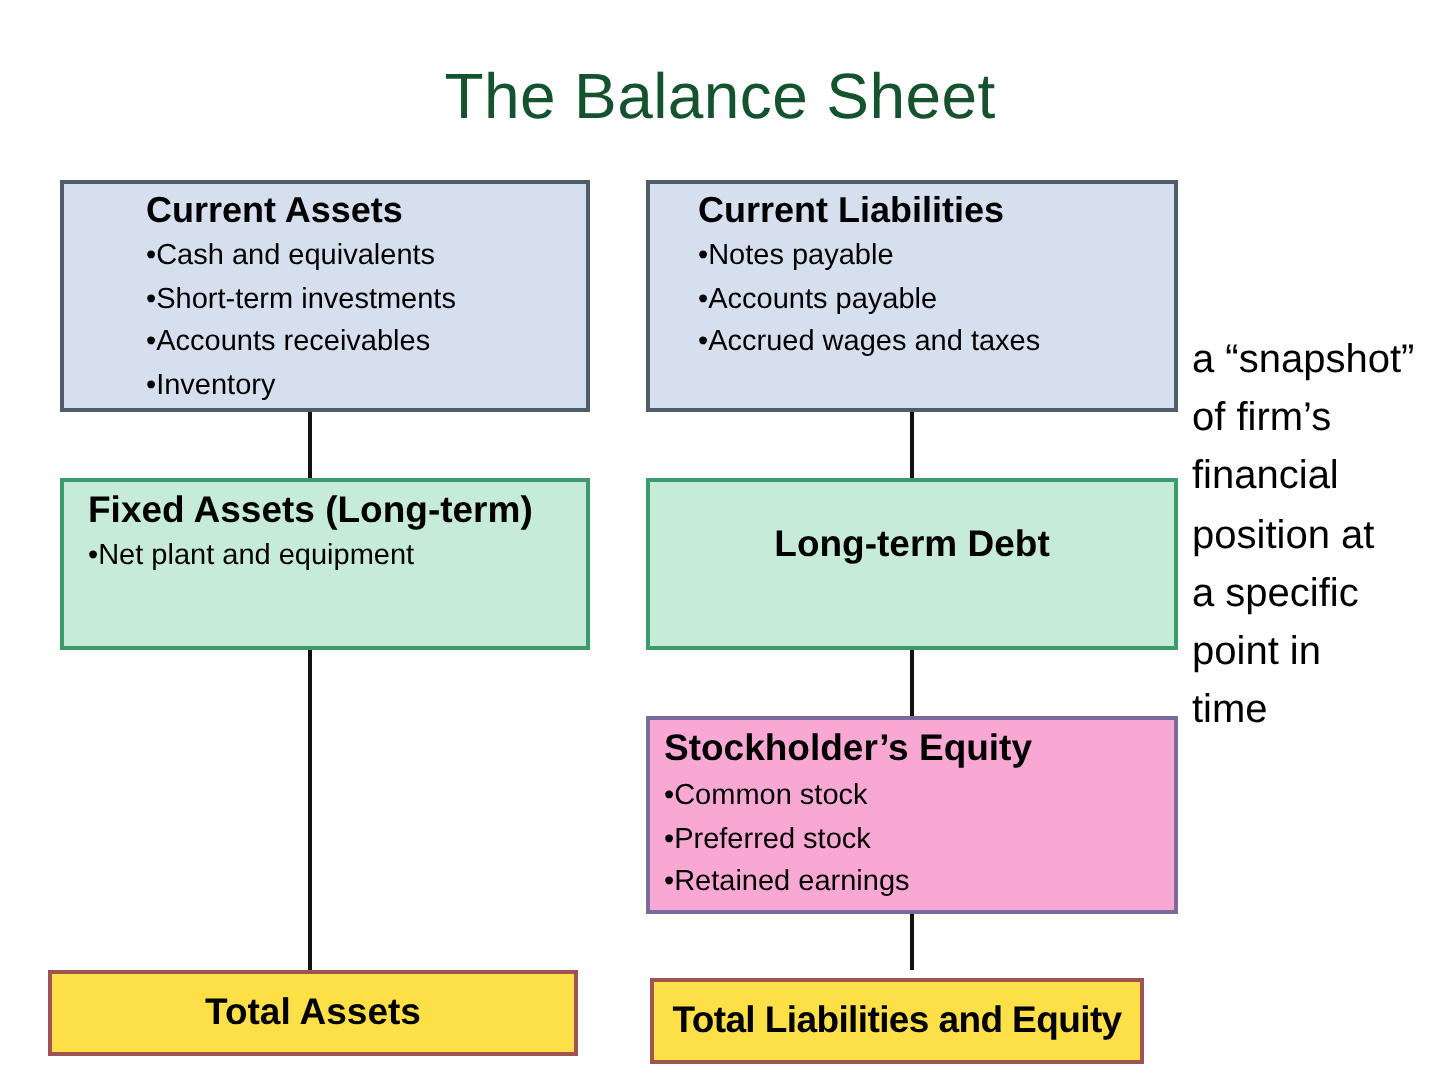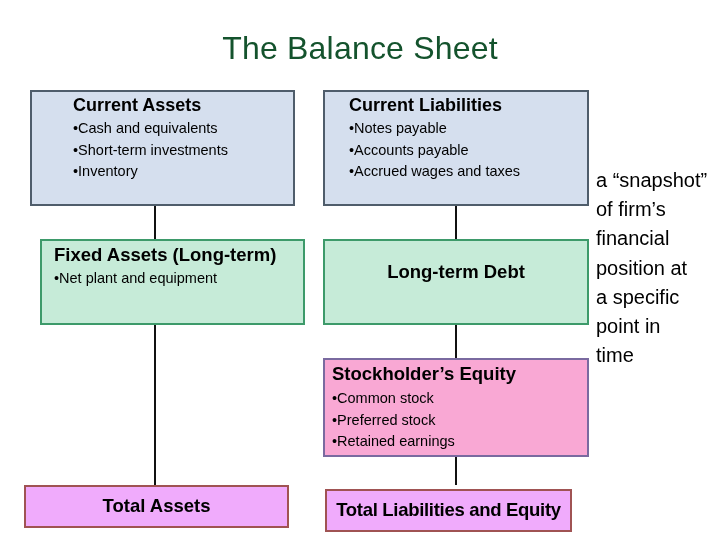--- a/index.html
+++ b/index.html
@@ -4,21 +4,21 @@
 <style>
   html, body { margin: 0; padding: 0; background: #ffffff; }
   body { width: 720px; height: 540px; position: relative; overflow: hidden;
          font-family: "Liberation Sans", "DejaVu Sans", sans-serif; color: #000; }
   .title { position: absolute; left: 0; top: 30px; width: 720px; text-align: center;
            font-size: 32px; color: #14532d; letter-spacing: 0.2px; }
   .box { position: absolute; box-sizing: border-box; }
   .blue { background: #d5dfee; border: 2px solid #4f5d6b; }
   .green { background: #c6ebd8; border: 2px solid #3d9a6a; }
   .purple { background: #f9a8d4; border: 2px solid #7a6aa0; }
-  .red { background: #f0abfc; border: 2px solid #a05353; }
+  .red { background: #fde047; border: 2px solid #a05353; }
   .box-head { font-weight: bold; font-size: 18px; line-height: 22px; }
   .box-list { list-style: none; margin: 0; padding: 0; font-size: 14.5px; line-height: 21.5px; }
   .box-list li::before { content: "\2022"; }
   .center-label { position: absolute; left: 0; right: 0; text-align: center;
                   font-weight: bold; font-size: 18.5px; }
   .line { position: absolute; width: 2px; background: #111; }
   .side-note { position: absolute; left: 596px; top: 166px; font-size: 20px; line-height: 29.2px; }
   .side-note div { white-space: nowrap; }
 </style>
 </head>
@@ -27,34 +27,35 @@
 <div class="title">The Balance Sheet</div>
 
 <div class="line" style="left:154px; top:205px; height:280px;"></div>
 <div class="line" style="left:455px; top:205px; height:280px;"></div>
 
 <div class="box blue" style="left:30px; top:90px; width:265px; height:116px;">
   <div class="box-head" style="position:absolute; left:41px; top:2px;">Current Assets</div>
   <ul class="box-list" style="position:absolute; left:41px; top:26px;">
     <li>Cash and equivalents</li>
     <li>Short-term investments</li>
+    <li>Accounts receivables</li>
     <li>Inventory</li>
   </ul>
 </div>
 
 <div class="box blue" style="left:323px; top:90px; width:266px; height:116px;">
   <div class="box-head" style="position:absolute; left:24px; top:2px;">Current Liabilities</div>
   <ul class="box-list" style="position:absolute; left:24px; top:26px;">
     <li>Notes payable</li>
     <li>Accounts payable</li>
     <li>Accrued wages and taxes</li>
   </ul>
 </div>
 
-<div class="box green" style="left:40px; top:239px; width:265px; height:86px;">
+<div class="box green" style="left:30px; top:239px; width:265px; height:86px;">
   <div class="box-head" style="position:absolute; left:12px; top:3px; font-size:18.5px;">Fixed Assets (Long-term)</div>
   <ul class="box-list" style="position:absolute; left:12px; top:27px;">
     <li>Net plant and equipment</li>
   </ul>
 </div>
 
 <div class="box green" style="left:323px; top:239px; width:266px; height:86px;padding-left:48px;">
   <div class="center-label" style="top:20px;">Long-term Debt</div>
 </div>
 

